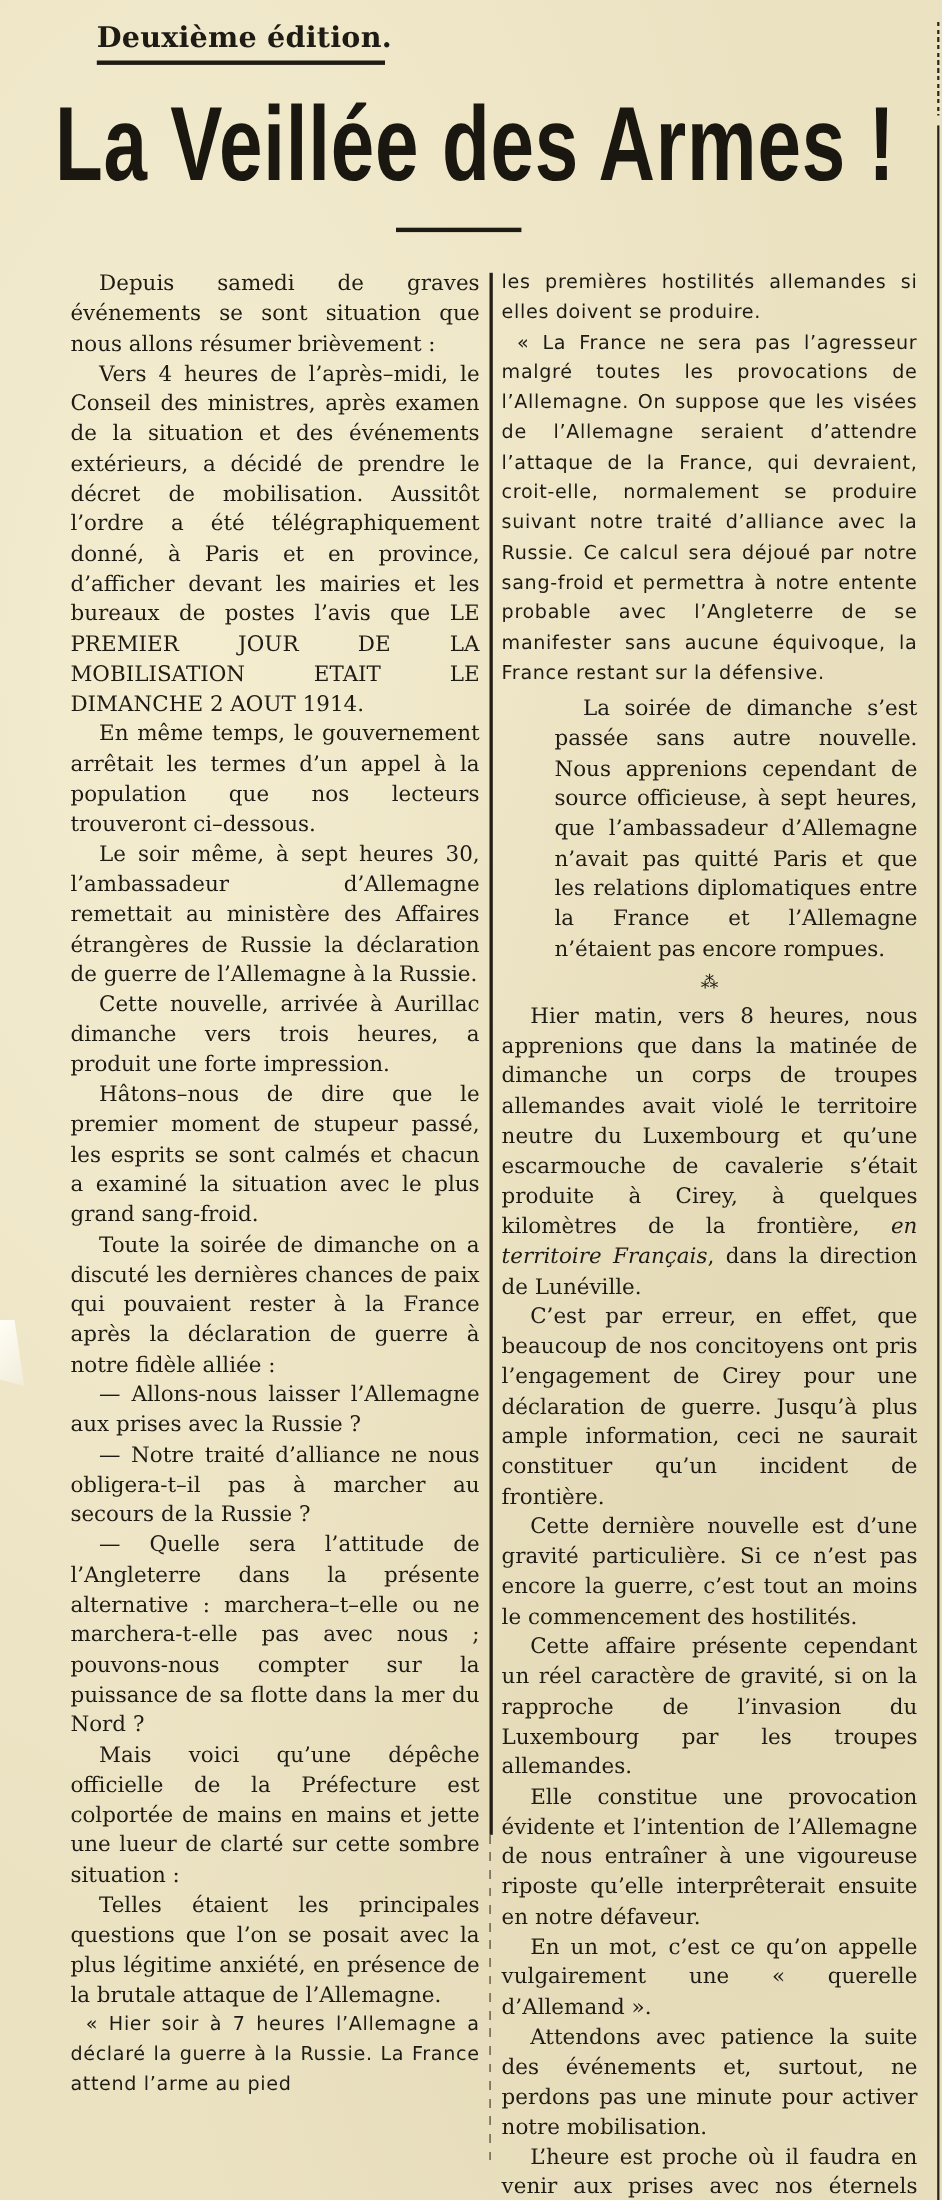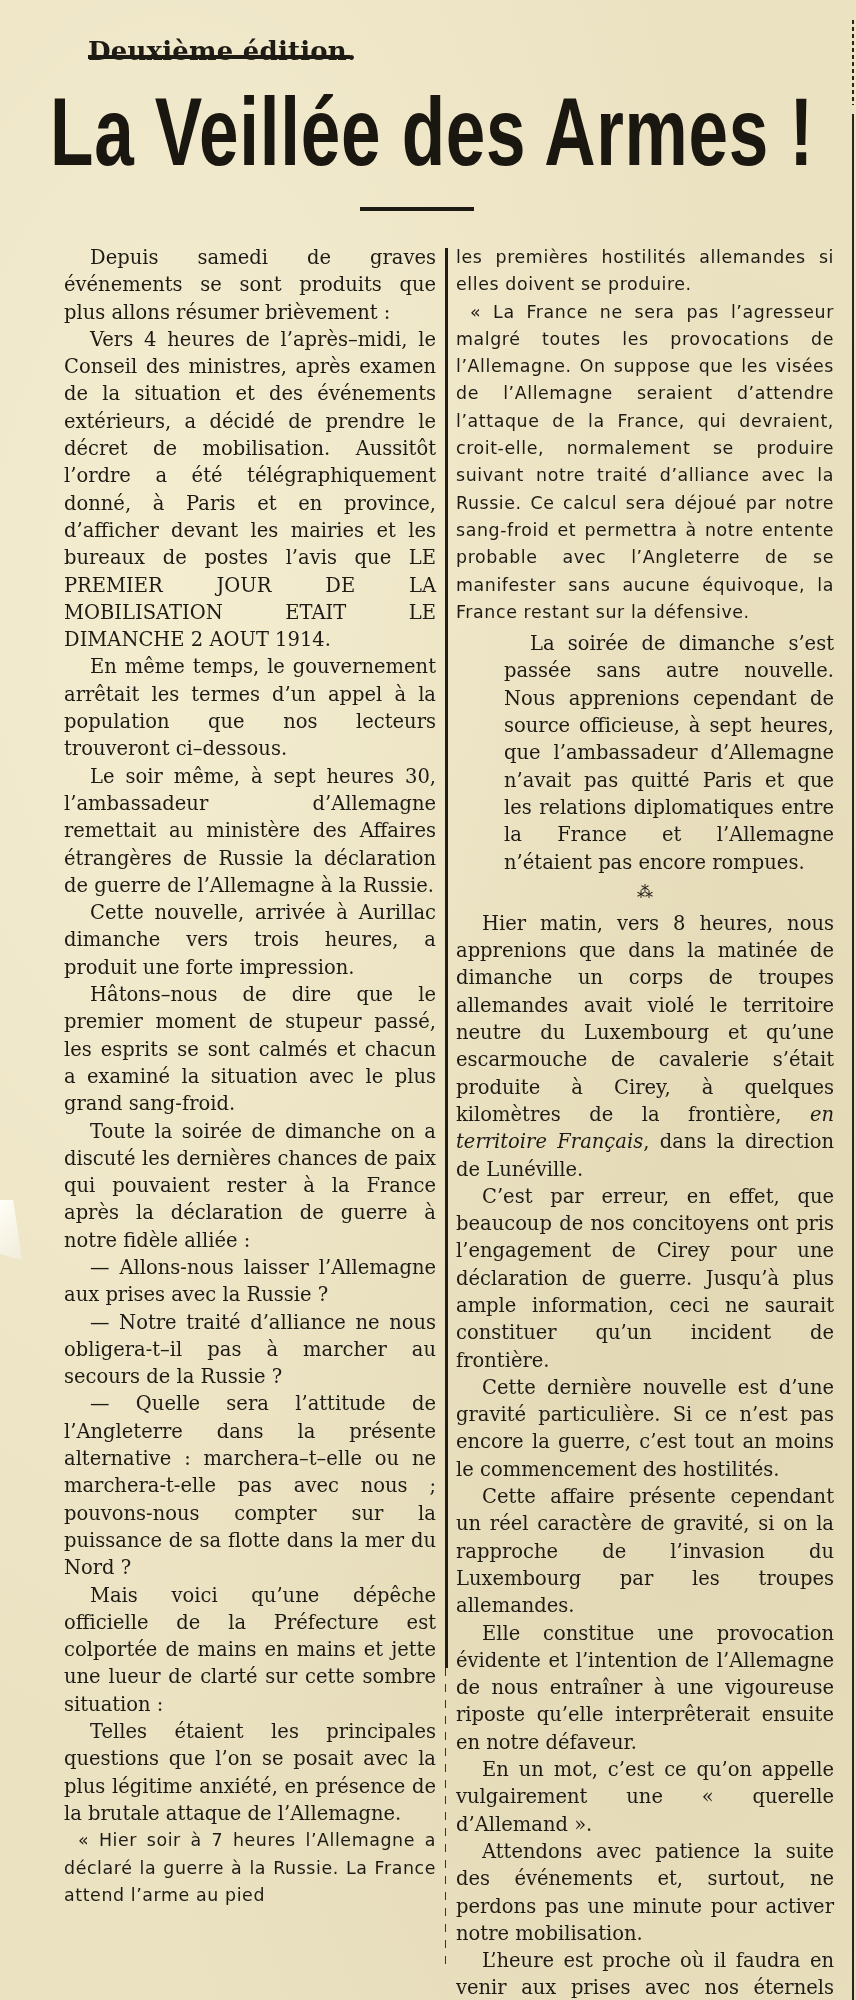--- a/index.html
+++ b/index.html
@@ -7,21 +7,21 @@
     width:856px; height:2000px; overflow:hidden;
     background:#ebe2c2;
     background-image:
       radial-gradient(ellipse at 20% 30%, rgba(255,250,225,0.45), rgba(0,0,0,0) 60%),
       radial-gradient(ellipse at 80% 70%, rgba(200,185,140,0.25), rgba(0,0,0,0) 60%);
     font-family:"DejaVu Serif","Liberation Serif",serif;
     color:#1e1a14;
     position:relative;
   }
   .edition {
-    position:absolute; left:88px; top:36px;
+    position:absolute; left:88px; top:20px;
     font-family:"DejaVu Serif", serif; font-weight:bold; font-size:26px;
     letter-spacing:0.2px;
   }
   .edition-underline { position:absolute; left:88px; top:55px; width:126px; height:4px; background:#1e1a14; }
   .headline {
     position:absolute; left:50px; top:82px; width:760px;
     font-family:"Liberation Sans Narrow","Liberation Sans", sans-serif;
     font-weight:bold; font-size:96px; line-height:100px;
     transform:scaleX(0.74); transform-origin:left top;
     letter-spacing:1px; white-space:nowrap; color:#1a1610;
@@ -60,21 +60,21 @@
 <div class="edition">Deuxième édition.</div>
 <div class="edition-underline" style="width:262px;"></div>
 
 <h1 class="headline" style="margin:0;">La Veillée des Armes !</h1>
 <div class="headline-rule"></div>
 
 <div class="col-divider"></div>
 <div class="col-divider-dash"></div>
 
 <div class="col col-left">
-  <p>Depuis samedi de graves événements se sont produits que plus allons résumer brièvement :</p>
+  <p>Depuis samedi de graves événements se sont situation que nous allons résumer brièvement :</p>
   <p>Vers 4 heures de l’après–midi, le Conseil des ministres, après examen de la situation et des événements extérieurs, a décidé de prendre le décret de mobilisation. Aussitôt l’ordre a été télégraphiquement donné, à Paris et en province, d’afficher devant les mairies et les bureaux de postes l’avis que LE PREMIER JOUR DE LA MOBILISATION ETAIT LE DIMANCHE 2 AOUT 1914.</p>
   <p>En même temps, le gouvernement arrêtait les termes d’un appel à la population que nos lecteurs trouveront ci–dessous.</p>
   <p>Le soir même, à sept heures 30, l’ambassadeur d’Allemagne remettait au ministère des Affaires étrangères de Russie la déclaration de guerre de l’Allemagne à la Russie.</p>
   <p>Cette nouvelle, arrivée à Aurillac dimanche vers trois heures, a produit une forte impression.</p>
   <p>Hâtons–nous de dire que le premier moment de stupeur passé, les esprits se sont calmés et chacun a examiné la situation avec le plus grand sang-froid.</p>
   <p>Toute la soirée de dimanche on a discuté les dernières chances de paix qui pouvaient rester à la France après la déclaration de guerre à notre fidèle alliée :</p>
   <p>— Allons-nous laisser l’Allemagne aux prises avec la Russie ?</p>
   <p>— Notre traité d’alliance ne nous obligera-t–il pas à marcher au secours de la Russie ?</p>
   <p>— Quelle sera l’attitude de l’Angleterre dans la présente alternative : marchera–t–elle ou ne marchera-t-elle pas avec nous ; pouvons-nous compter sur la puissance de sa flotte dans la mer du Nord ?</p>
   <p>Mais voici qu’une dépêche officielle de la Préfecture est colportée de mains en mains et jette une lueur de clarté sur cette sombre situation :</p>

